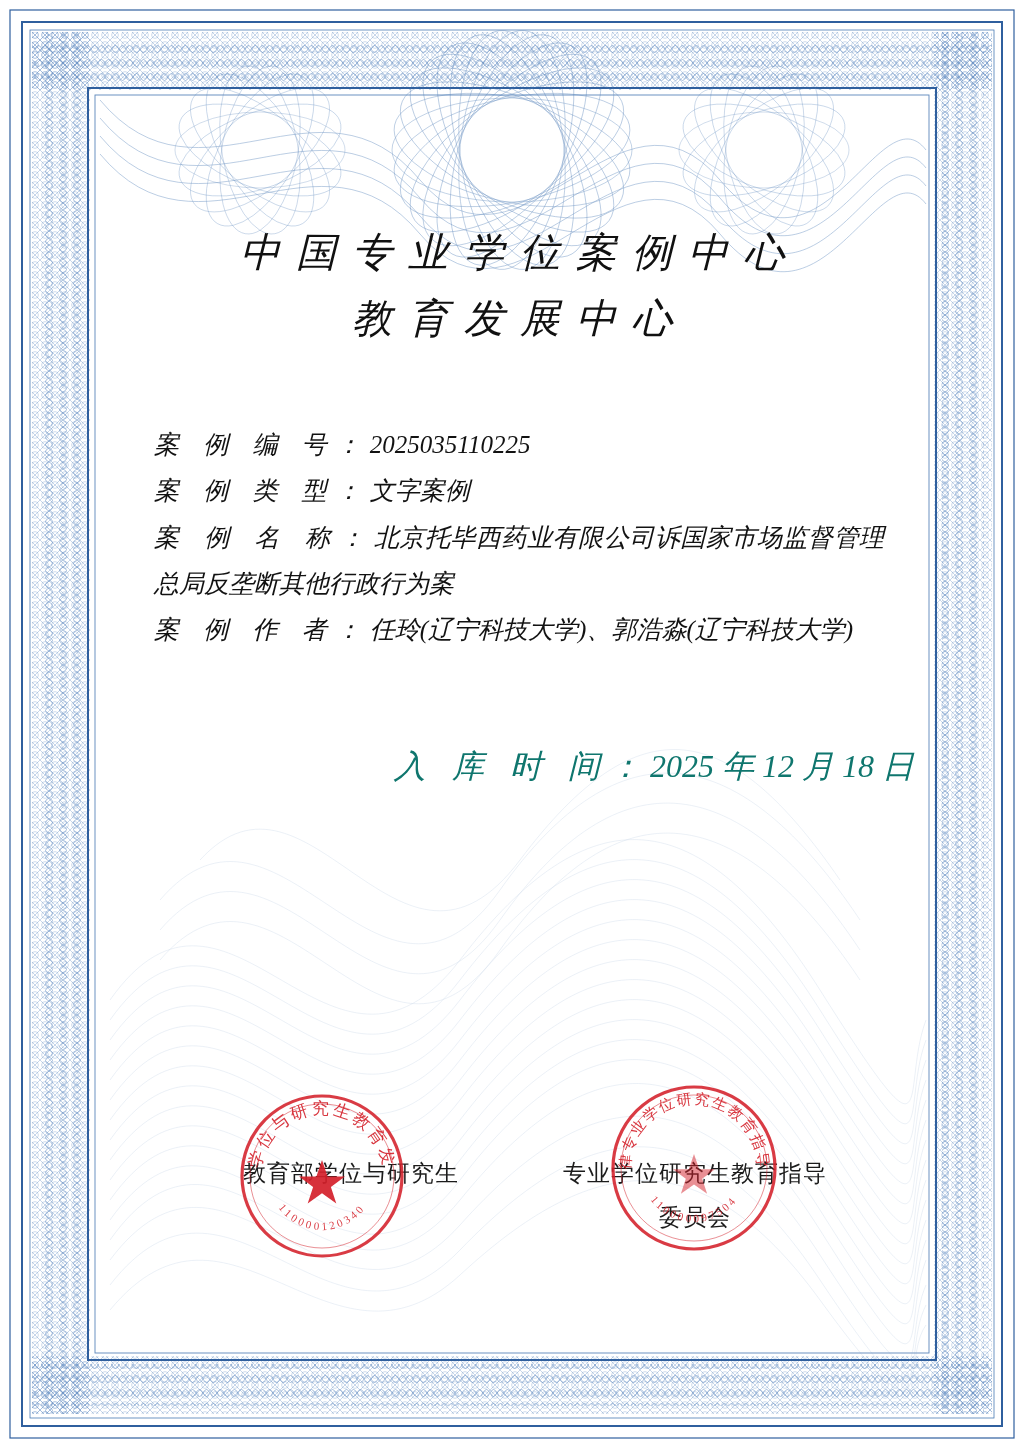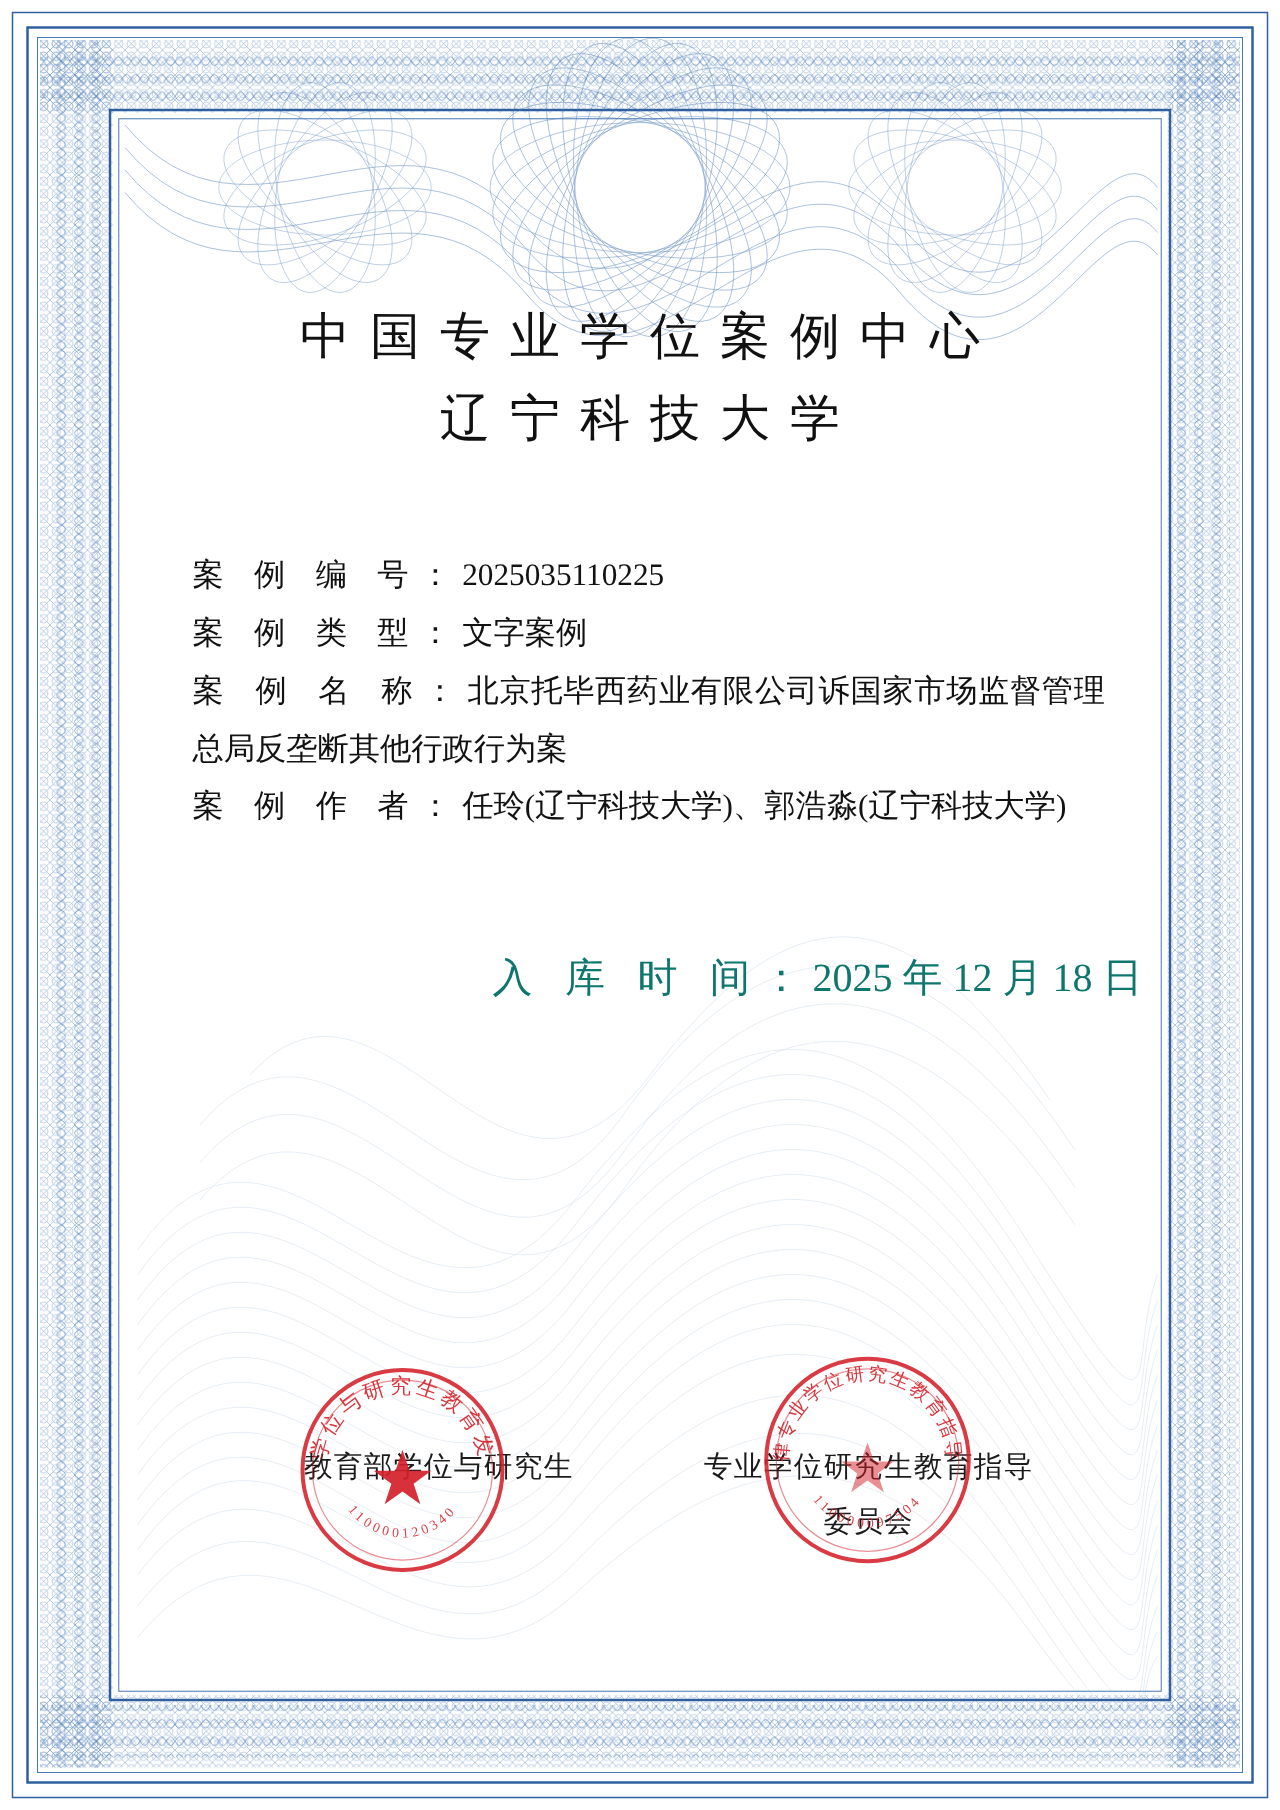--- a/index.html
+++ b/index.html
@@ -28,23 +28,24 @@
     left: 0; top: 0;
     width: 1024px;
     height: 1448px;
     pointer-events: none;
   }
 
   
   .content {
     position: absolute;
     left: 110px;
-    top: 138px;
+    top: 122px;
     width: 804px;
     height: 1188px;
+    font-style: italic;
   }
 
   .title-block {
     text-align: center;
     margin-top: 98px;
   }
   .title-line {
     font-size: 40px;
     letter-spacing: 16px;
     color: #111111;
@@ -229,21 +230,21 @@
       <path d="M160 930 C 280 790, 380 1090, 500 920 S 740 770, 860 950"></path>
       <path d="M160 960 C 280 820, 380 1120, 500 950 S 740 800, 860 980"></path>
       <path d="M200 860 C 310 740, 400 1020, 520 860 S 730 720, 840 880"></path>
     </g>
   </svg>
 
   <div class="content">
 
     <div class="title-block">
       <div class="title-line">中国专业学位案例中心</div>
-      <div class="title-line">辽宁科技大学</div>
+      <div class="title-line">教育发展中心</div>
     </div>
 
     <div class="fields">
       <div class="field-row">
         <span class="flabel">案 例 编 号：</span><span class="fvalue">2025035110225</span>
       </div>
       <div class="field-row">
         <span class="flabel">案 例 类 型：</span><span class="fvalue">文字案例</span>
       </div>
       <div class="field-row">

